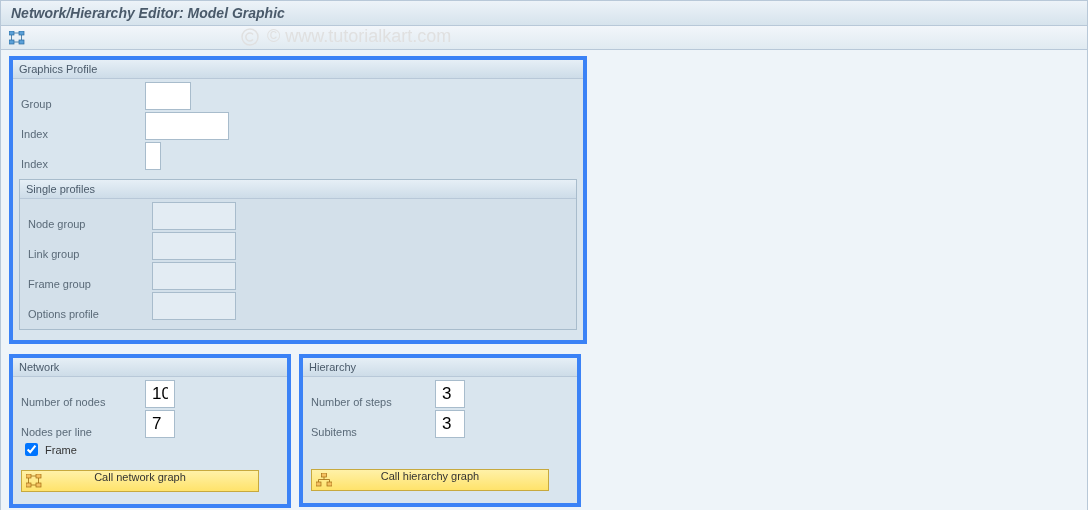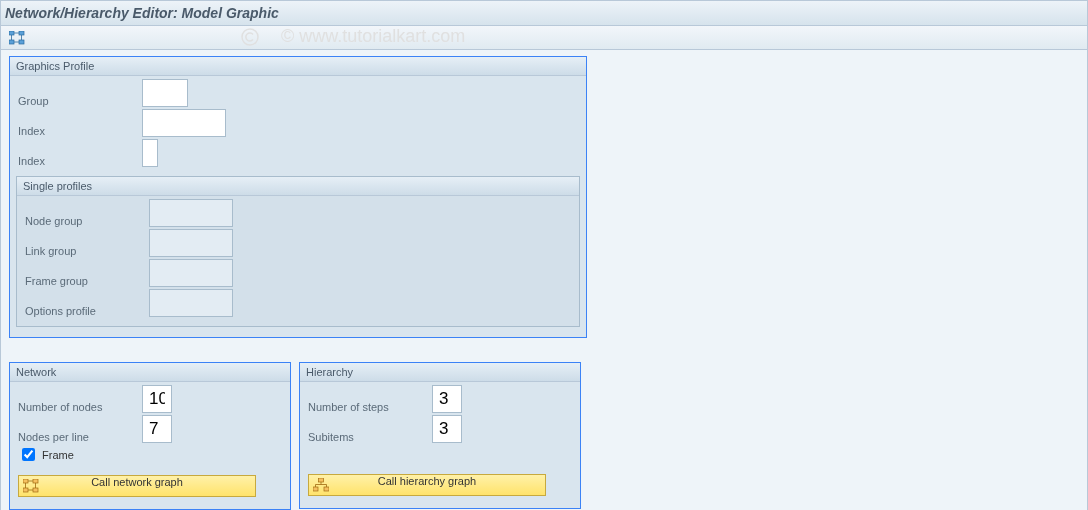--- a/index.html
+++ b/index.html
@@ -14,21 +14,21 @@
     .window {
       border: 1px solid #b8c8d8;
       width: 1088px;
       height: 510px;
       background: #f5f7fa;
       position: relative;
     }
     .titlebar {
       background: linear-gradient(#edf3f8, #d6e3ec);
       border-bottom: 1px solid #b8c8d8;
-      padding: 4px 4px;
+      padding: 4px 10px;
       font-weight: bold;
       font-style: italic;
       font-size: 14px;
       color: #4a5a6a;
     }
     .toolbar {
       background: linear-gradient(#f2f6fa, #e0eaf1);
       border-bottom: 1px solid #b8c8d8;
       padding: 2px 6px;
       height: 24px;
@@ -48,31 +48,31 @@
     .watermark {
       position: absolute;
       left: 240px;
       top: 0;
       color: #e0e0e0;
       font-size: 18px;
       font-family: Arial;
       pointer-events: none;
       display: flex;
       align-items: center;
-      gap: 22px;
+      gap: 8px;
     }
     .content {
       padding: 6px 8px;
       background: #eef4f9;
       height: calc(100% - 48px);
     }
     .panel {
-      border: 1px solid #3b82f6;
+      border: 4px solid #3b82f6;
       background: #d9e5ee;
-      margin-bottom: 24px;
+      margin-bottom: 10px;
       position: relative;
     }
     .panel-title {
       font-size: 11px;
       color: #4a5a6a;
       padding: 3px 6px;
       background: linear-gradient(#e6eff6, #cddce8);
       border-bottom: 1px solid #b8c8d8;
     }
     .panel-body {

